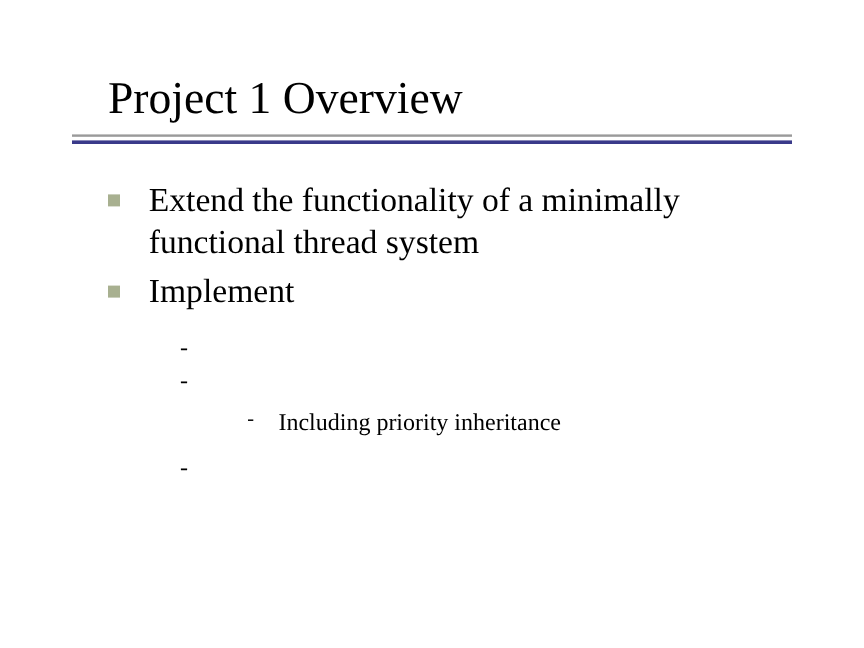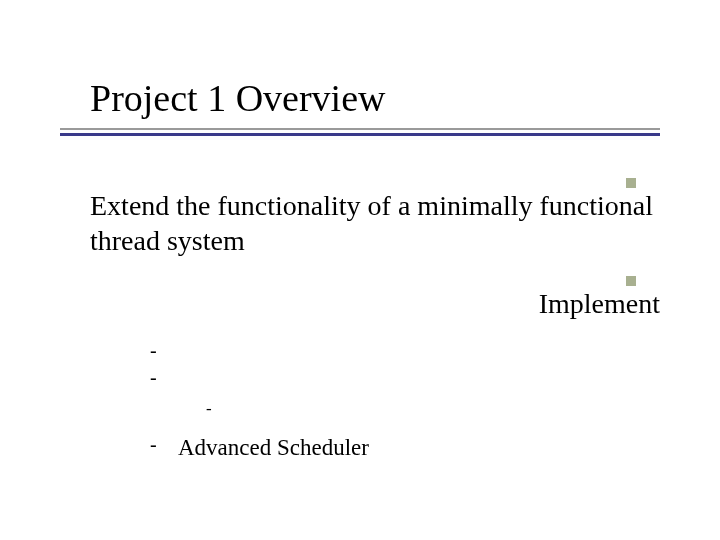--- a/index.html
+++ b/index.html
@@ -14,21 +14,21 @@
   .slide {
     position: relative;
     width: 720px;
     height: 540px;
     box-sizing: border-box;
     padding-top: 60px;
   }
   .title {
     font-size: 38px;
     font-weight: normal;
-    margin: 16px 0 8px 90px;
+    margin: 0 0 8px 90px;
   }
   .rule-wrap {
     margin-left: 60px;
     margin-right: 60px;
     margin-bottom: 30px;
   }
   .rule-top {
     height: 2px;
     background: #9a9a9a;
     margin-bottom: 3px;
@@ -36,23 +36,22 @@
   .rule-bot {
     height: 3px;
     background: #3a3a8a;
   }
   .content {
     margin-left: 90px;
     margin-right: 60px;
   }
   .lvl1 {
     display: flex;
-    align-items: flex-end;
+    align-items: flex-start;
     margin-bottom: 6px;
-    flex-direction: column;
   }
   .lvl1 .bullet {
     flex: 0 0 auto;
     width: 10px;
     height: 10px;
     background: #a8b090;
     margin-top: 12px;
     margin-right: 24px;
   }
   .lvl1 .text {
@@ -127,24 +126,24 @@
         <span class="dash">-</span>
       </div>
 
       <div class="lvl2">
         <span class="dash">-</span>
       </div>
 
       <div class="lvl3-group">
         <div class="lvl3">
           <span class="dash">-</span>
+          <span class="text">Including priority inheritance</span>
         </div>
       </div>
 
       <div class="lvl2">
         <span class="dash">-</span>
-        <span class="text">Advanced Scheduler</span>
       </div>
 
     </div>
 
   </div>
 </div>
 
 </body></html>

